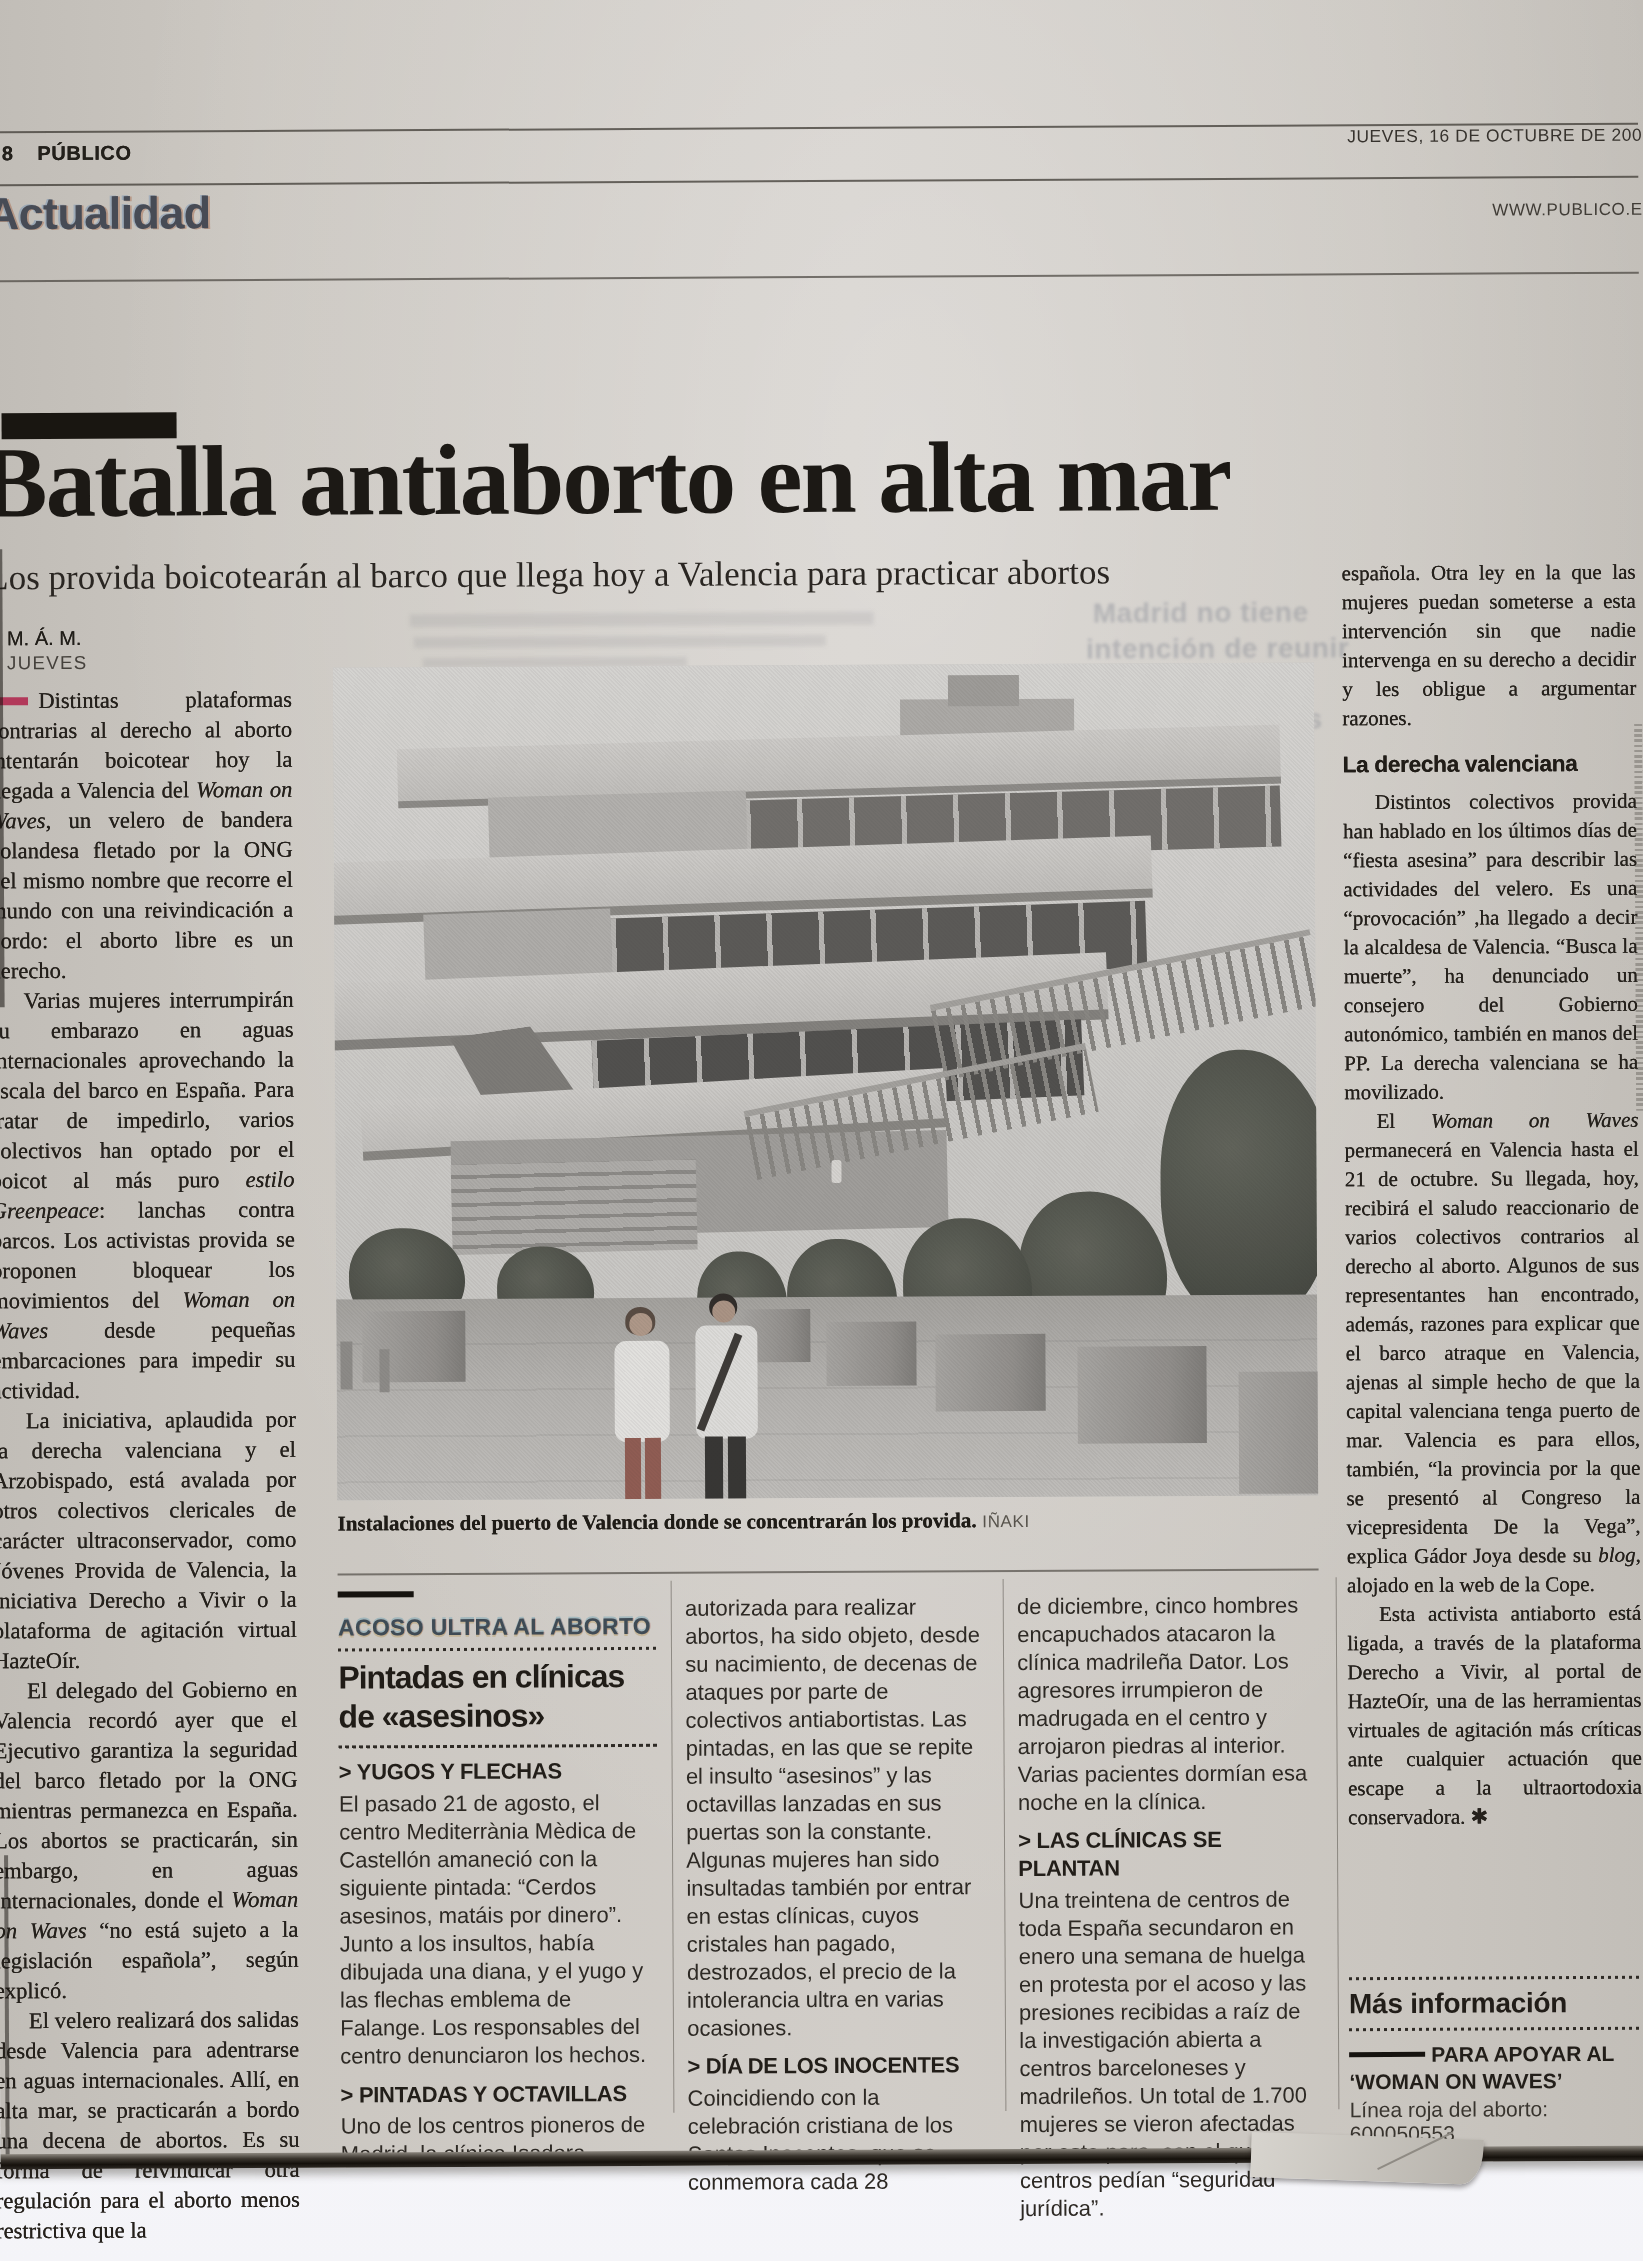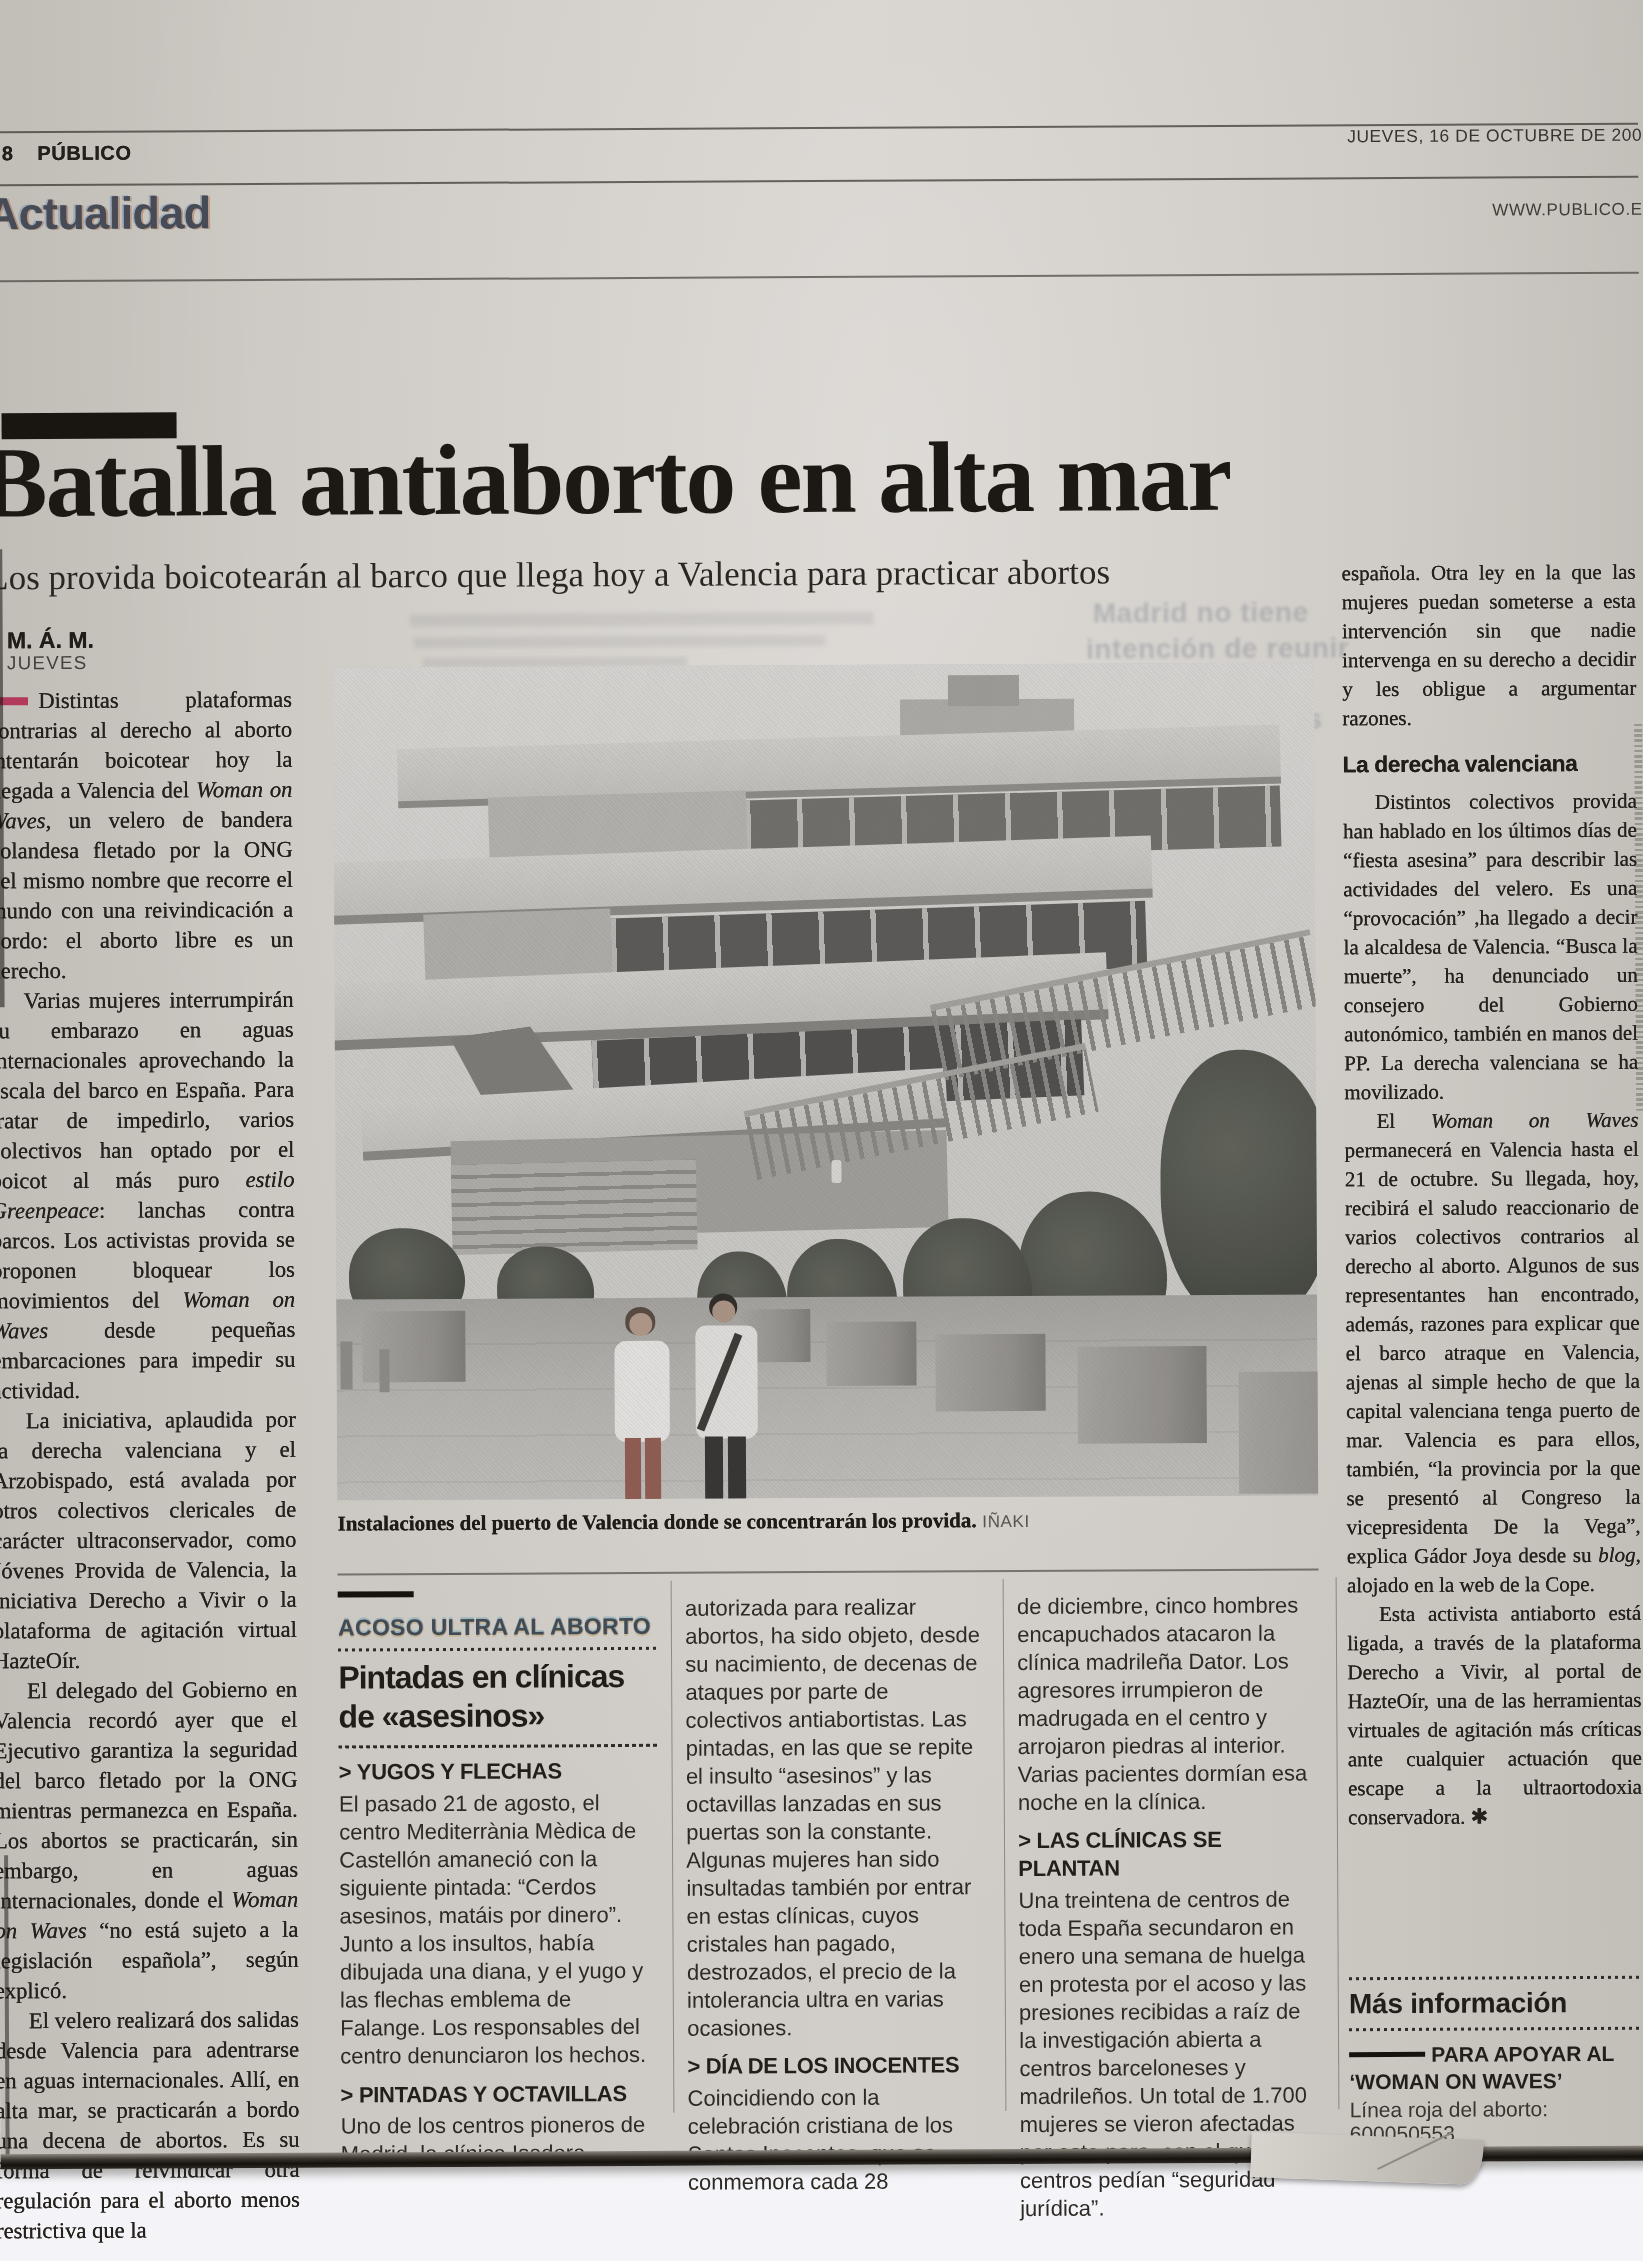--- a/index.html
+++ b/index.html
@@ -43,21 +43,21 @@
   .kicker-bar{left:5.2px;top:409px;width:175px;height:26px;background:#191611;}
   .headline{
     left:-17px;top:420px;width:1675px;white-space:nowrap;
     font-family:"Liberation Serif",serif;font-weight:bold;
     font-size:101px;letter-spacing:-1.9px;color:#1c1915;
   }
   .subheadline{
     left:-10.3px;top:554px;width:1675px;white-space:nowrap;
     font-family:"Liberation Serif",serif;font-size:35px;color:#2a2622;
   }
-  .byline{left:9px;top:623px;font-size:23px;font-weight:bold;color:#211e19;}
+  .byline{left:9px;top:623px;font-size:20px;font-weight:normal;color:#211e19;}
   .dateline{left:9px;top:648px;font-size:18.7px;letter-spacing:1.3px;color:#45413c;}
 
   
   .serifcol{font-family:"Liberation Serif",serif;text-align:justify;color:#25211c;}
   .serifcol p{margin:0;}
   .col-left{left:-10.3px;top:682px;width:304px;font-size:22.6px;line-height:30px;}
   .col-left p + p{text-indent:34px;}
   .col-left p:first-child::before{
     content:"";display:inline-block;width:40px;height:8.4px;background:#b2395a;
     margin-right:10.3px;vertical-align:2.6px;

